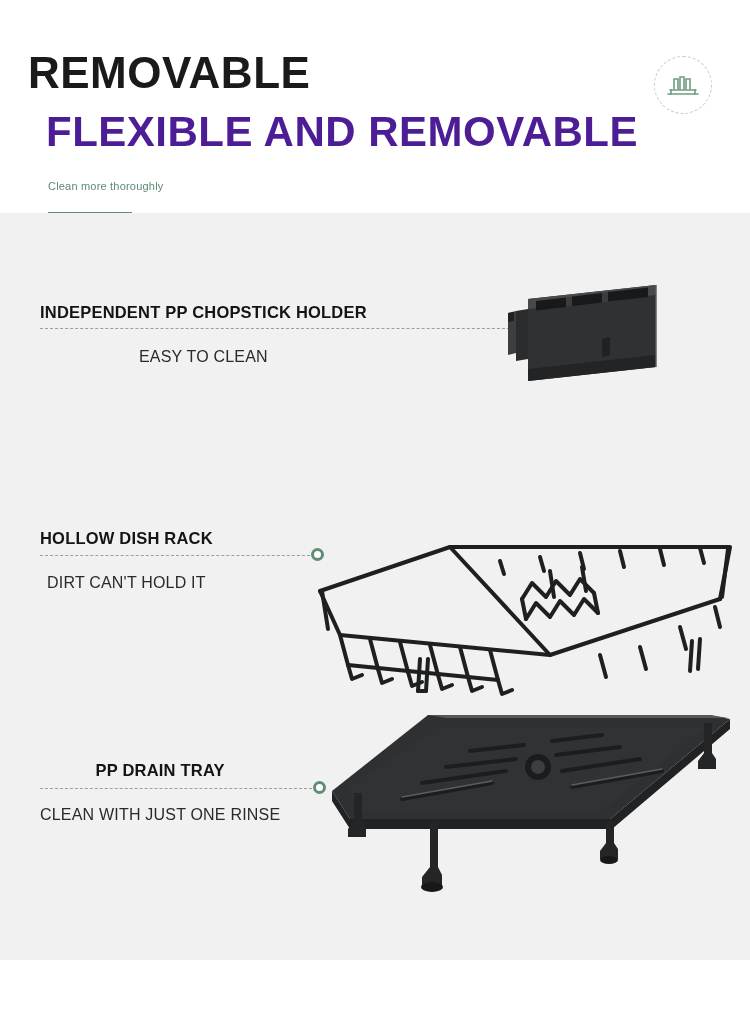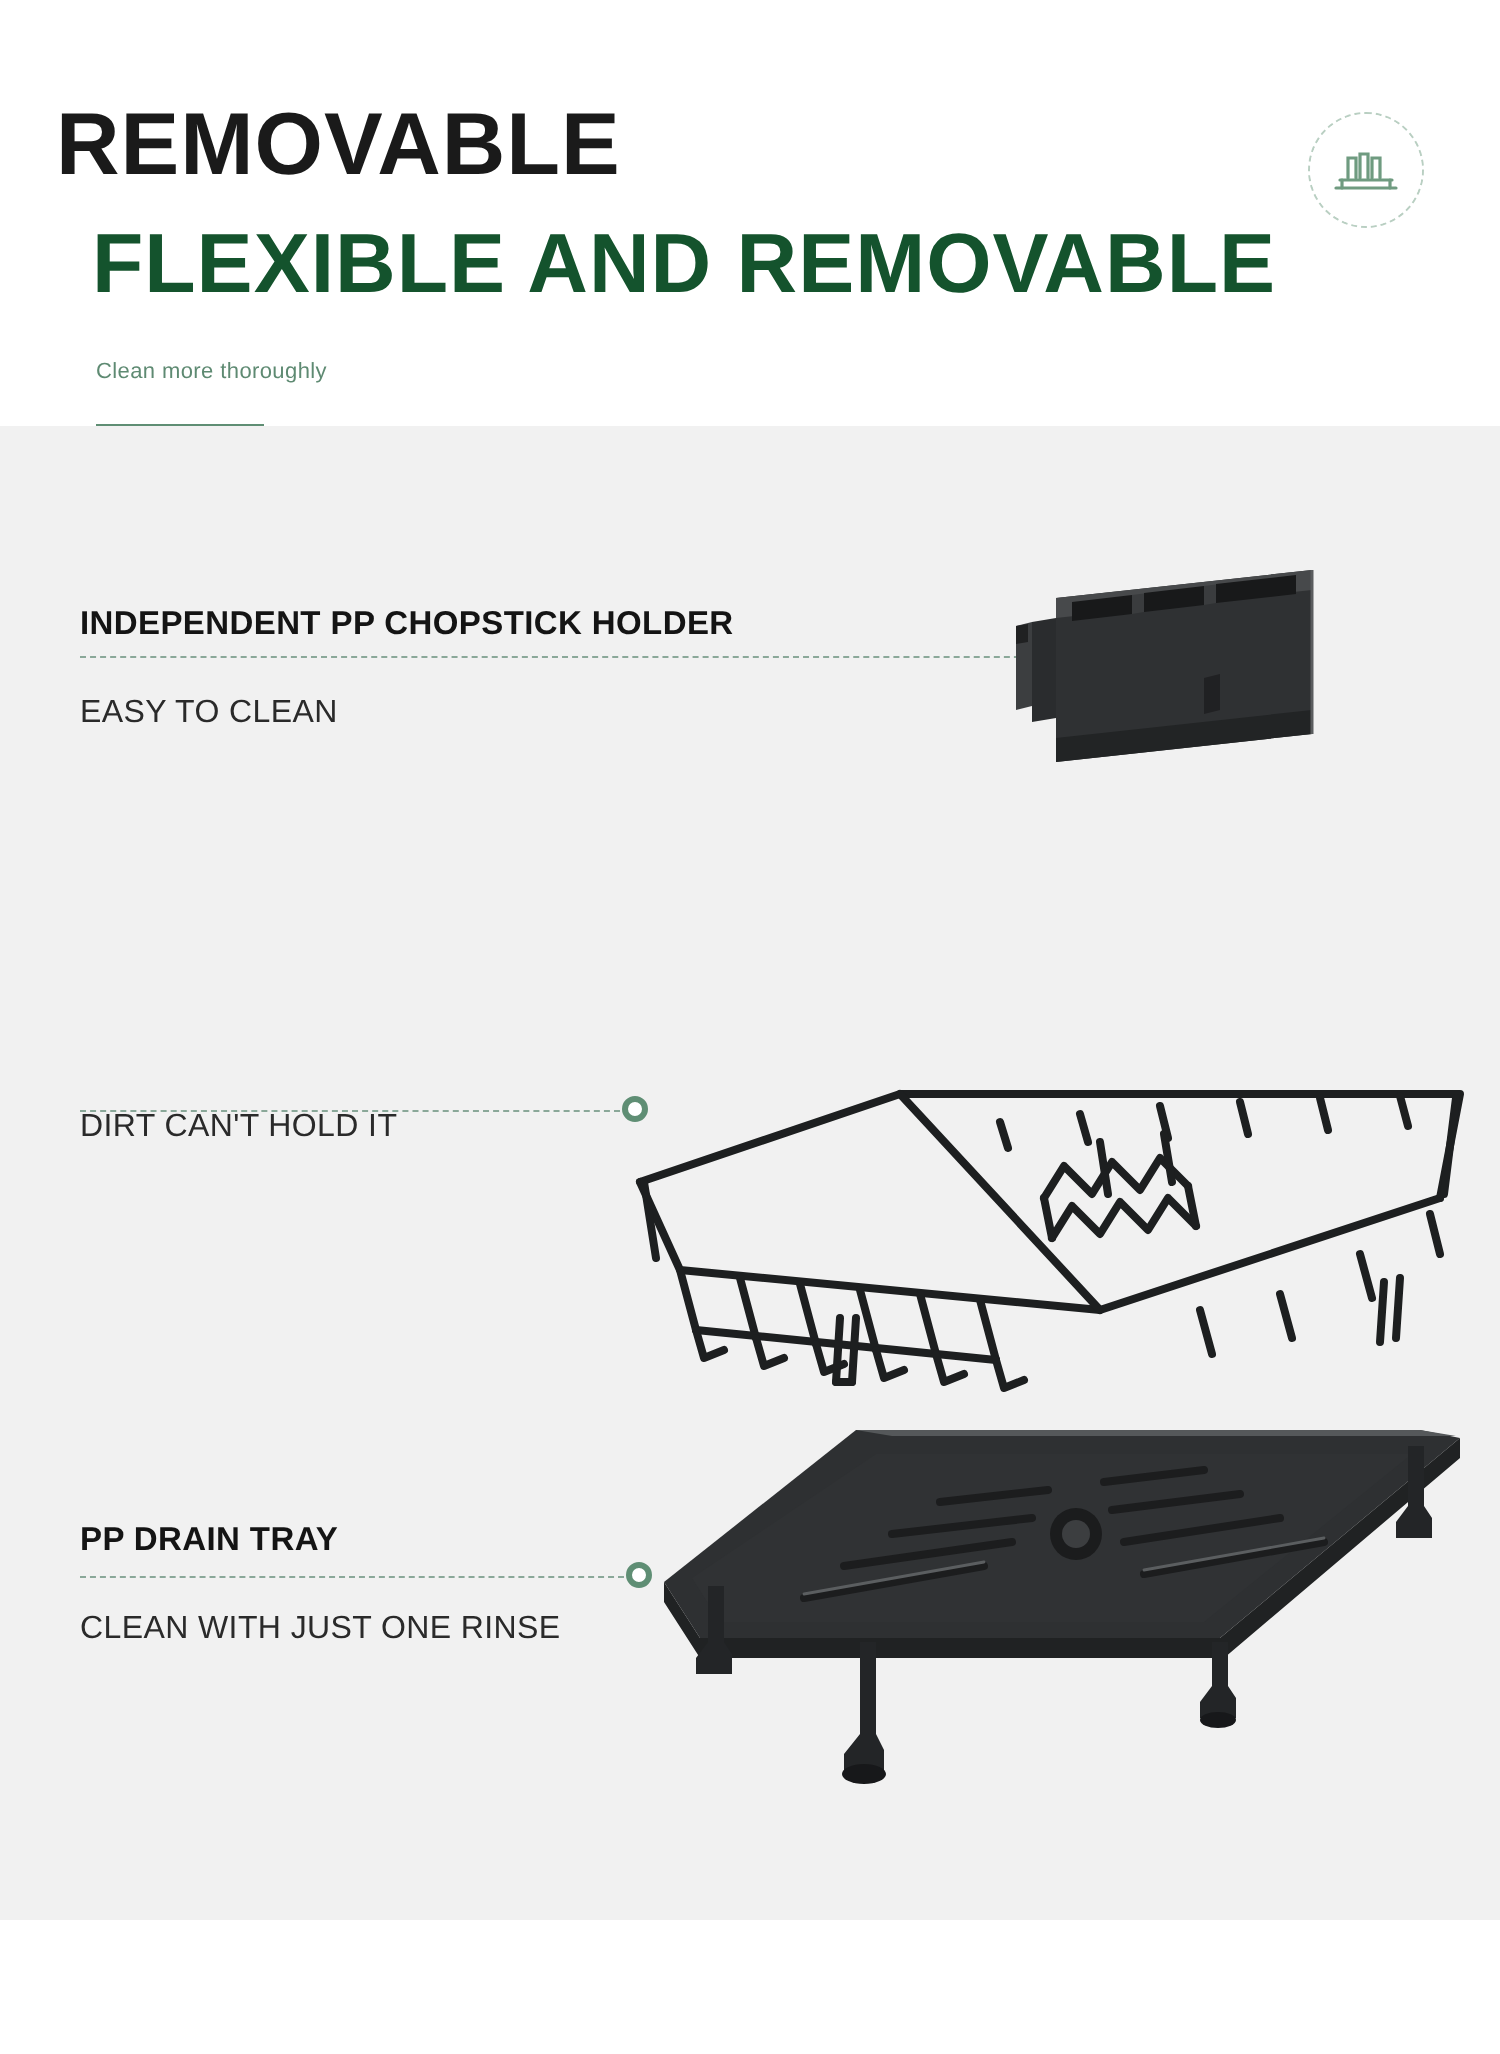--- a/index.html
+++ b/index.html
@@ -27,21 +27,21 @@
     font-size: 44px;
     font-weight: bold;
     color: #1a1a1a;
     letter-spacing: 0.5px;
     line-height: 54px;
     margin: 0;
   }
   .title-line2 {
     font-size: 42px;
     font-weight: bold;
-    color: #14532d;
+    color: #4c1d95;
     letter-spacing: 0.5px;
     line-height: 52px;
     margin: 6px 0 0 18px;
   }
   .subtitle {
     margin: 22px 0 0 20px;
     font-size: 11px;
     color: #5e8a72;
     letter-spacing: 0.2px;
   }
@@ -75,20 +75,21 @@
 
   .feature {
     position: absolute;
     left: 0;
     width: 750px;
   }
   .feature .text {
     position: absolute;
     left: 40px;
     top: 0;
+    text-align: center;
   }
   .feature .f-title {
     font-size: 16.5px;
     font-weight: bold;
     color: #141414;
     letter-spacing: 0.2px;
     white-space: nowrap;
   }
   .feature .f-sub {
     margin-top: 26px;
@@ -174,20 +175,21 @@
 
         <path d="M22 118 L150 104 L150 116 L22 130 Z" fill="#222425"></path>
 
         <path d="M150 34 L150 116" stroke="#5a5c5e" stroke-width="1.5" fill="none"></path>
       </svg>
     </div>
   </div>
 
   <div class="feature" style="top:316px;">
     <div class="text">
+      <div class="f-title">HOLLOW DISH RACK</div>
       <div class="f-sub">DIRT CAN'T HOLD IT</div>
     </div>
     <div class="connector" style="left:40px; top:26px; width:270px;"></div>
     <div class="marker" style="left:311px; top:19px;"></div>
 
     <div class="art" style="left:300px; top:-50px;">
       <svg width="440" height="230" viewBox="0 0 440 230" aria-hidden="true">
         <g stroke="#1d1f20" stroke-width="4" fill="none" stroke-linecap="round" stroke-linejoin="round">
 
           <path d="M20 112 L150 68 L430 68 L420 120"></path>

